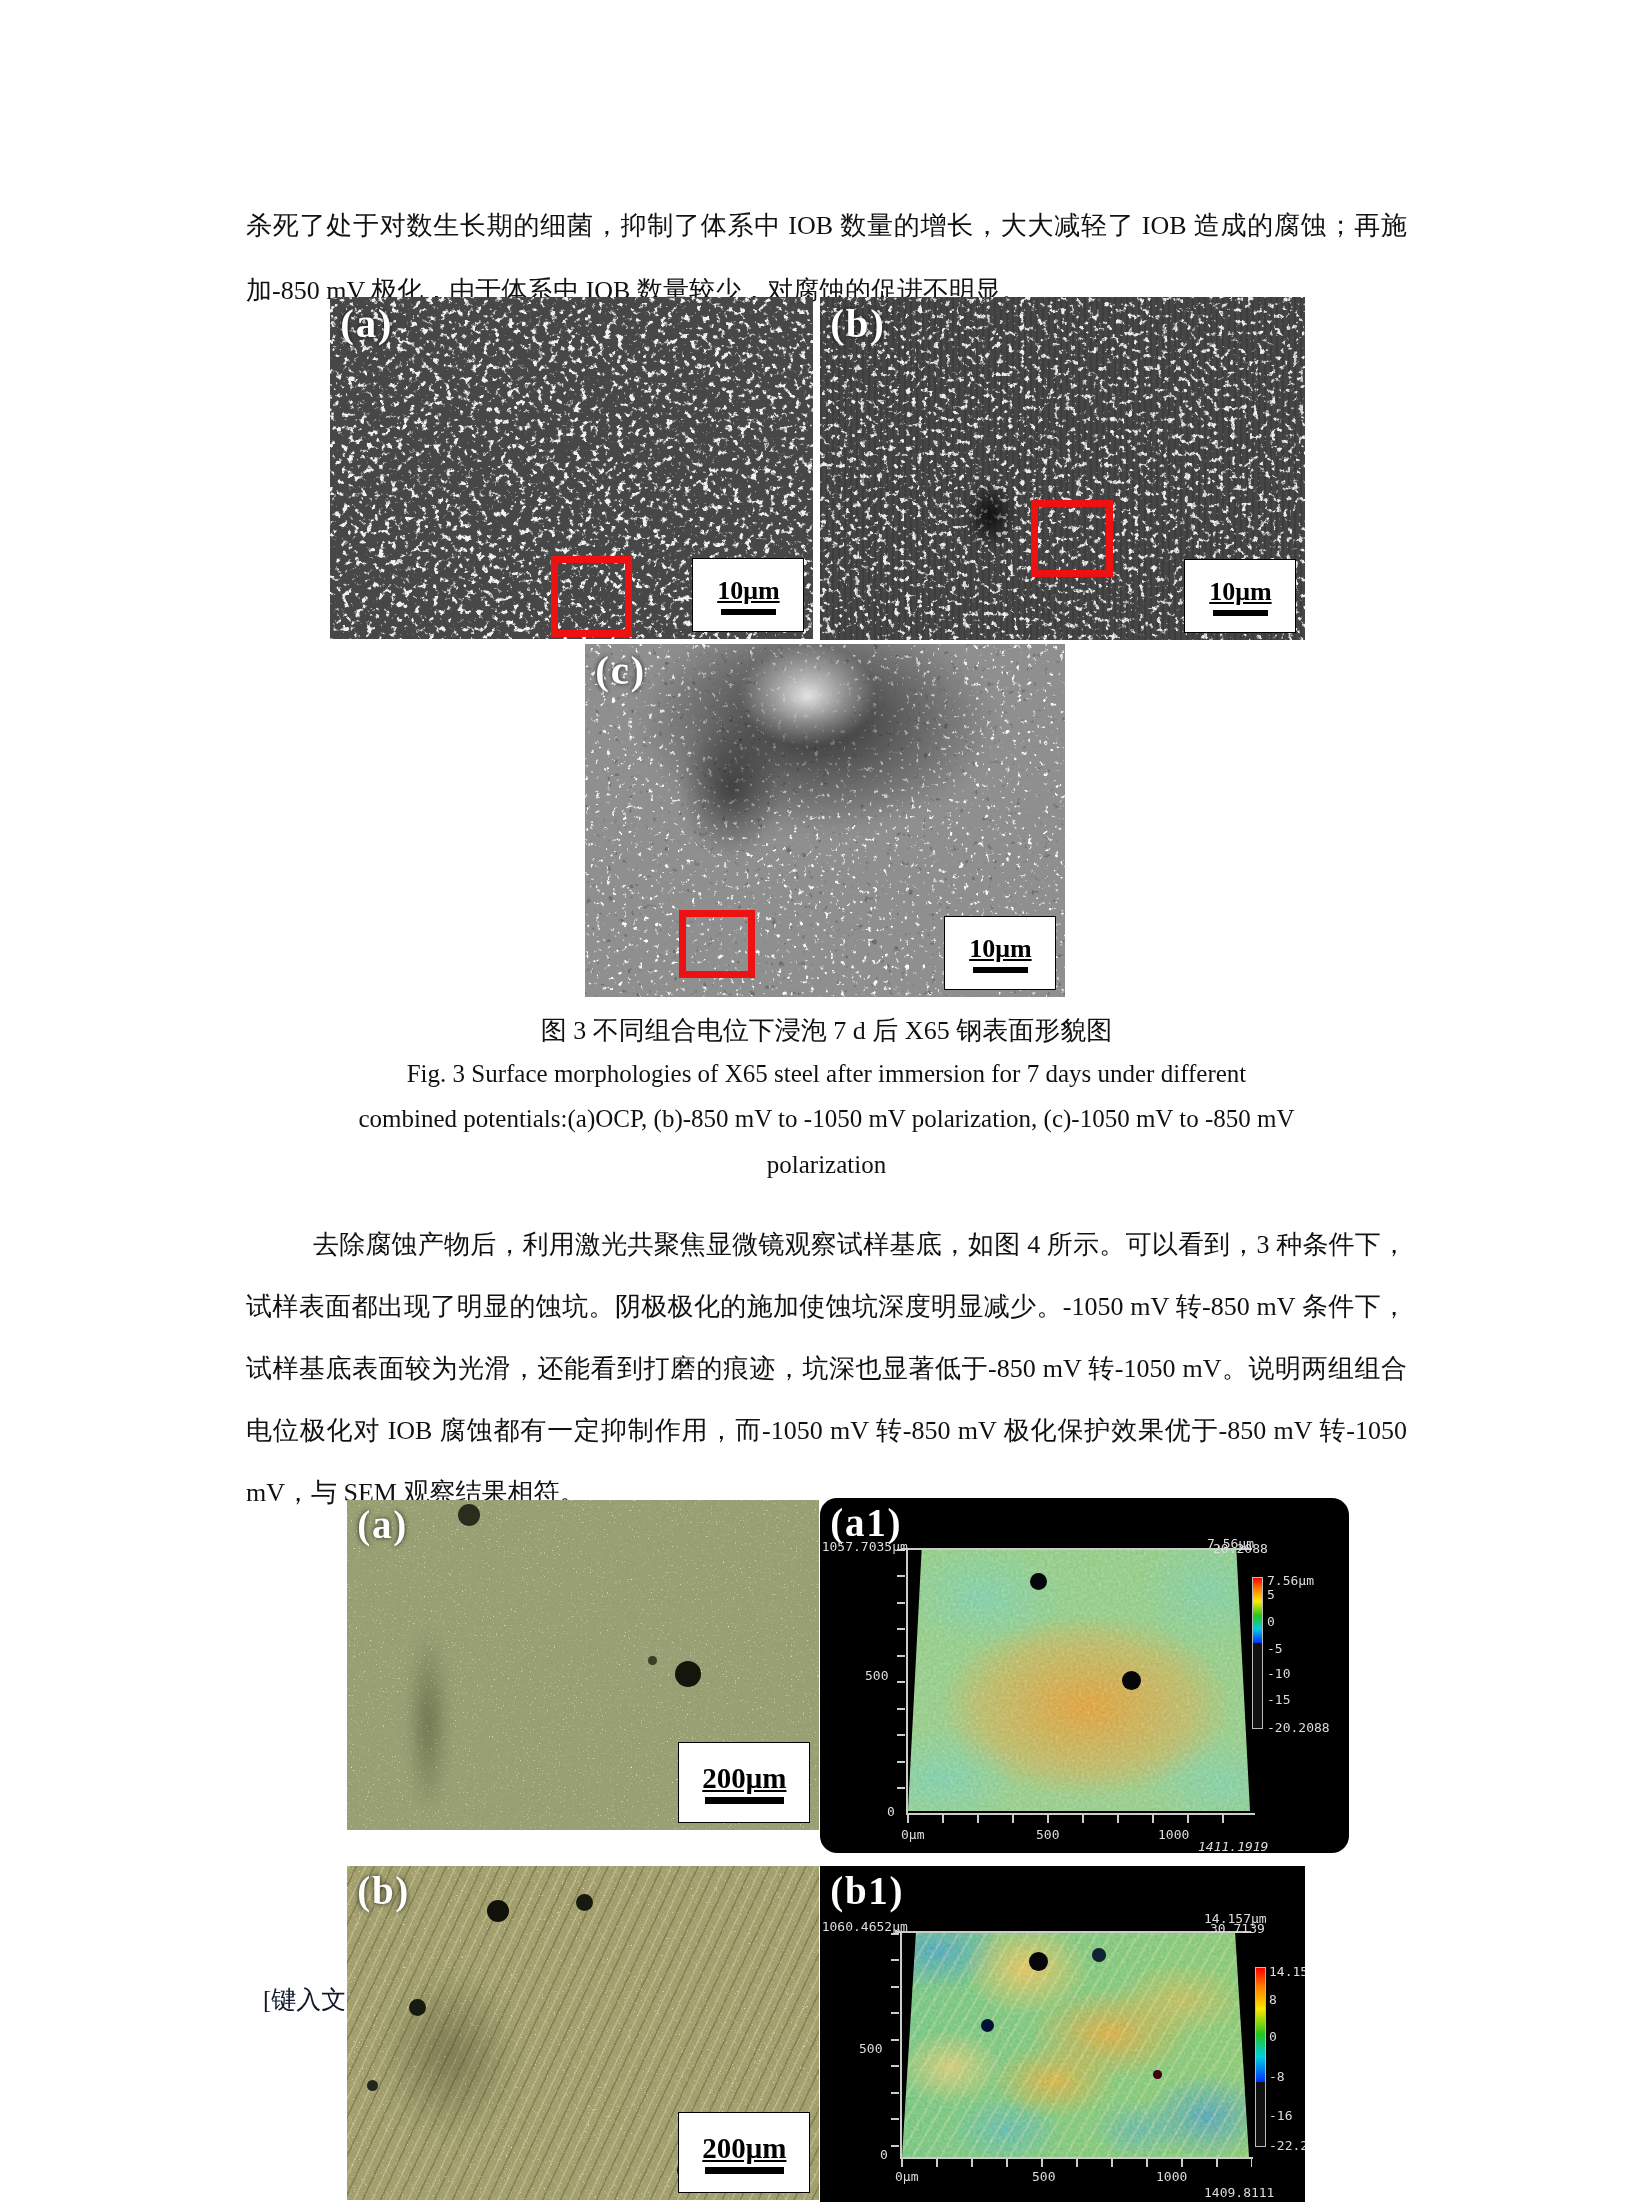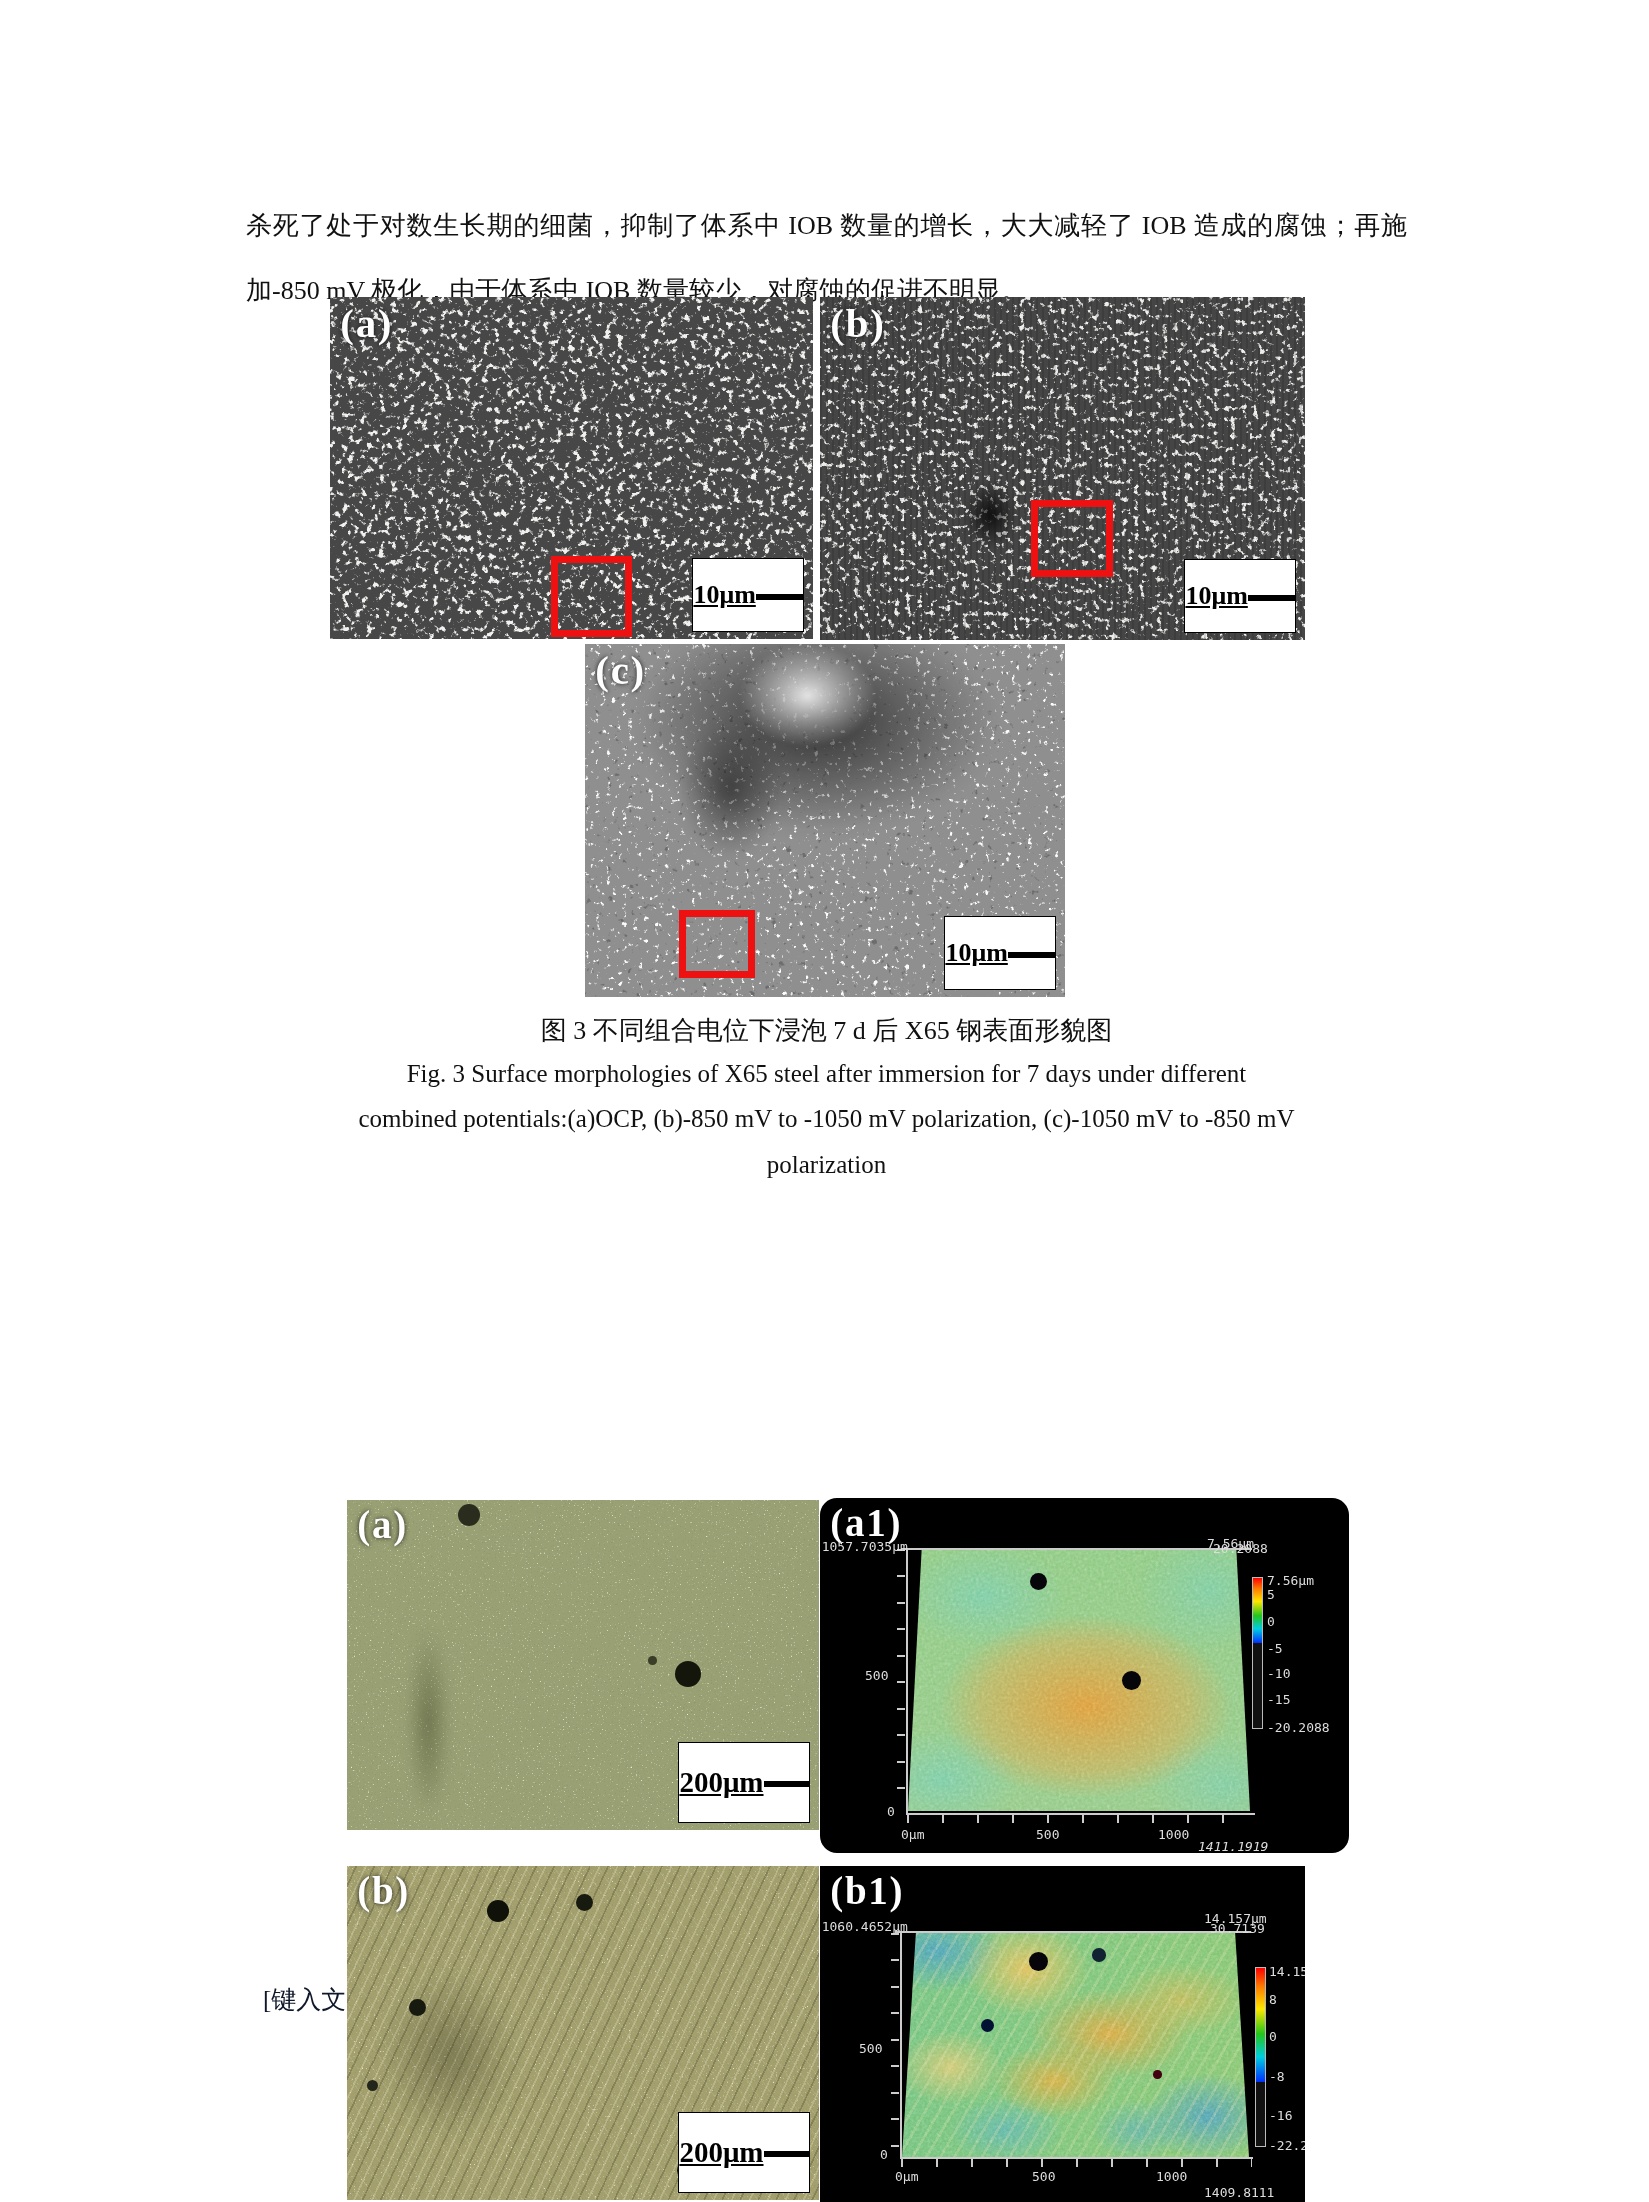--- a/index.html
+++ b/index.html
@@ -8,21 +8,21 @@
   .para{position:absolute;left:246px;width:1161px;font-size:26px;line-height:65px;
         text-align:justify;color:#111;}
   .para2{line-height:62px;text-indent:67px;}
   .cap{position:absolute;left:246px;width:1161px;text-align:center;color:#111;}
   .panel{position:absolute;overflow:hidden;}
   .fill{position:absolute;left:0;top:0;width:100%;height:100%;}
   .plabel{position:absolute;left:10.3px;top:1.7px;color:#fff;font-weight:bold;font-size:41px;
           text-shadow:0 0 5.1px rgba(0,0,0,.8);z-index:6;letter-spacing:1.7px;}
   .roi{position:absolute;border:7.7px solid #ee1111;z-index:5;}
   .scalebox{position:absolute;right:8.6px;bottom:6.8px;background:#fff;border:1.7px solid #000;
-            z-index:6;display:flex;flex-direction:row;align-items:center;justify-content:center;}
+            z-index:6;display:flex;flex-direction:column;align-items:center;justify-content:center;}
   .scalebox .stext{font-weight:bold;color:#000;text-decoration:underline;}
   .scalebox .sbar{background:#000;margin-top:2.6px;}
   .sem-scale{width:110px;height:72px;}
   .sem-scale .stext{font-size:26px;}
   .sem-scale .sbar{width:55px;height:6px;}
   .opt-scale{width:130px;height:79px;}
   .opt-scale .stext{font-size:29px;}
   .opt-scale .sbar{width:79px;height:6.8px;}
   .conf{background:#000;}
   .conf .plabel{font-size:39px;}
@@ -121,20 +121,21 @@
       <span class="stext">10μm</span>
       <div class="sbar"></div>
     </div>
   </div>
 
   <div class="cap" style="top:1013px;font-size:26px;">图 3  不同组合电位下浸泡 7 d 后 X65 钢表面形貌图</div>
   <div class="cap" style="top:1060px;font-size:25px;">Fig. 3 Surface morphologies of X65 steel after immersion for 7 days under different</div>
   <div class="cap" style="top:1105px;font-size:25px;">combined potentials:(a)OCP, (b)-850 mV to -1050 mV polarization, (c)-1050 mV to -850 mV</div>
   <div class="cap" style="top:1151px;font-size:25px;">polarization</div>
 
+  <div class="para para2" style="top:1214px;">去除腐蚀产物后，利用激光共聚焦显微镜观察试样基底，如图 4 所示。可以看到，3 种条件下，试样表面都出现了明显的蚀坑。阴极极化的施加使蚀坑深度明显减少。-1050 mV 转-850 mV 条件下，试样基底表面较为光滑，还能看到打磨的痕迹，坑深也显著低于-850 mV 转-1050 mV。说明两组组合电位极化对 IOB 腐蚀都有一定抑制作用，而-1050 mV 转-850 mV 极化保护效果优于-850 mV 转-1050 mV，与 SEM 观察结果相符。</div>
 
   <div class="footer">[键入文字</div>
 
   <div class="panel" style="left:347px;top:1500px;width:472px;height:330px;background:#99a074;z-index:2;">
     <svg class="fill" viewBox="0 0 551 386" width="472" height="330">
       <rect width="100%" height="100%" filter="url(#grainDark)"></rect>
       <rect width="100%" height="100%" filter="url(#grainLight)"></rect>
     </svg>
     <div class="blob" style="left:60px;top:128px;width:43px;height:188px;background:radial-gradient(closest-side,rgba(60,65,35,.45),rgba(60,65,35,0));filter:blur(5.1px);"></div>
     <div class="dot" style="left:111px;top:4.3px;width:22px;height:22px;background:#2a2d1d;"></div>

